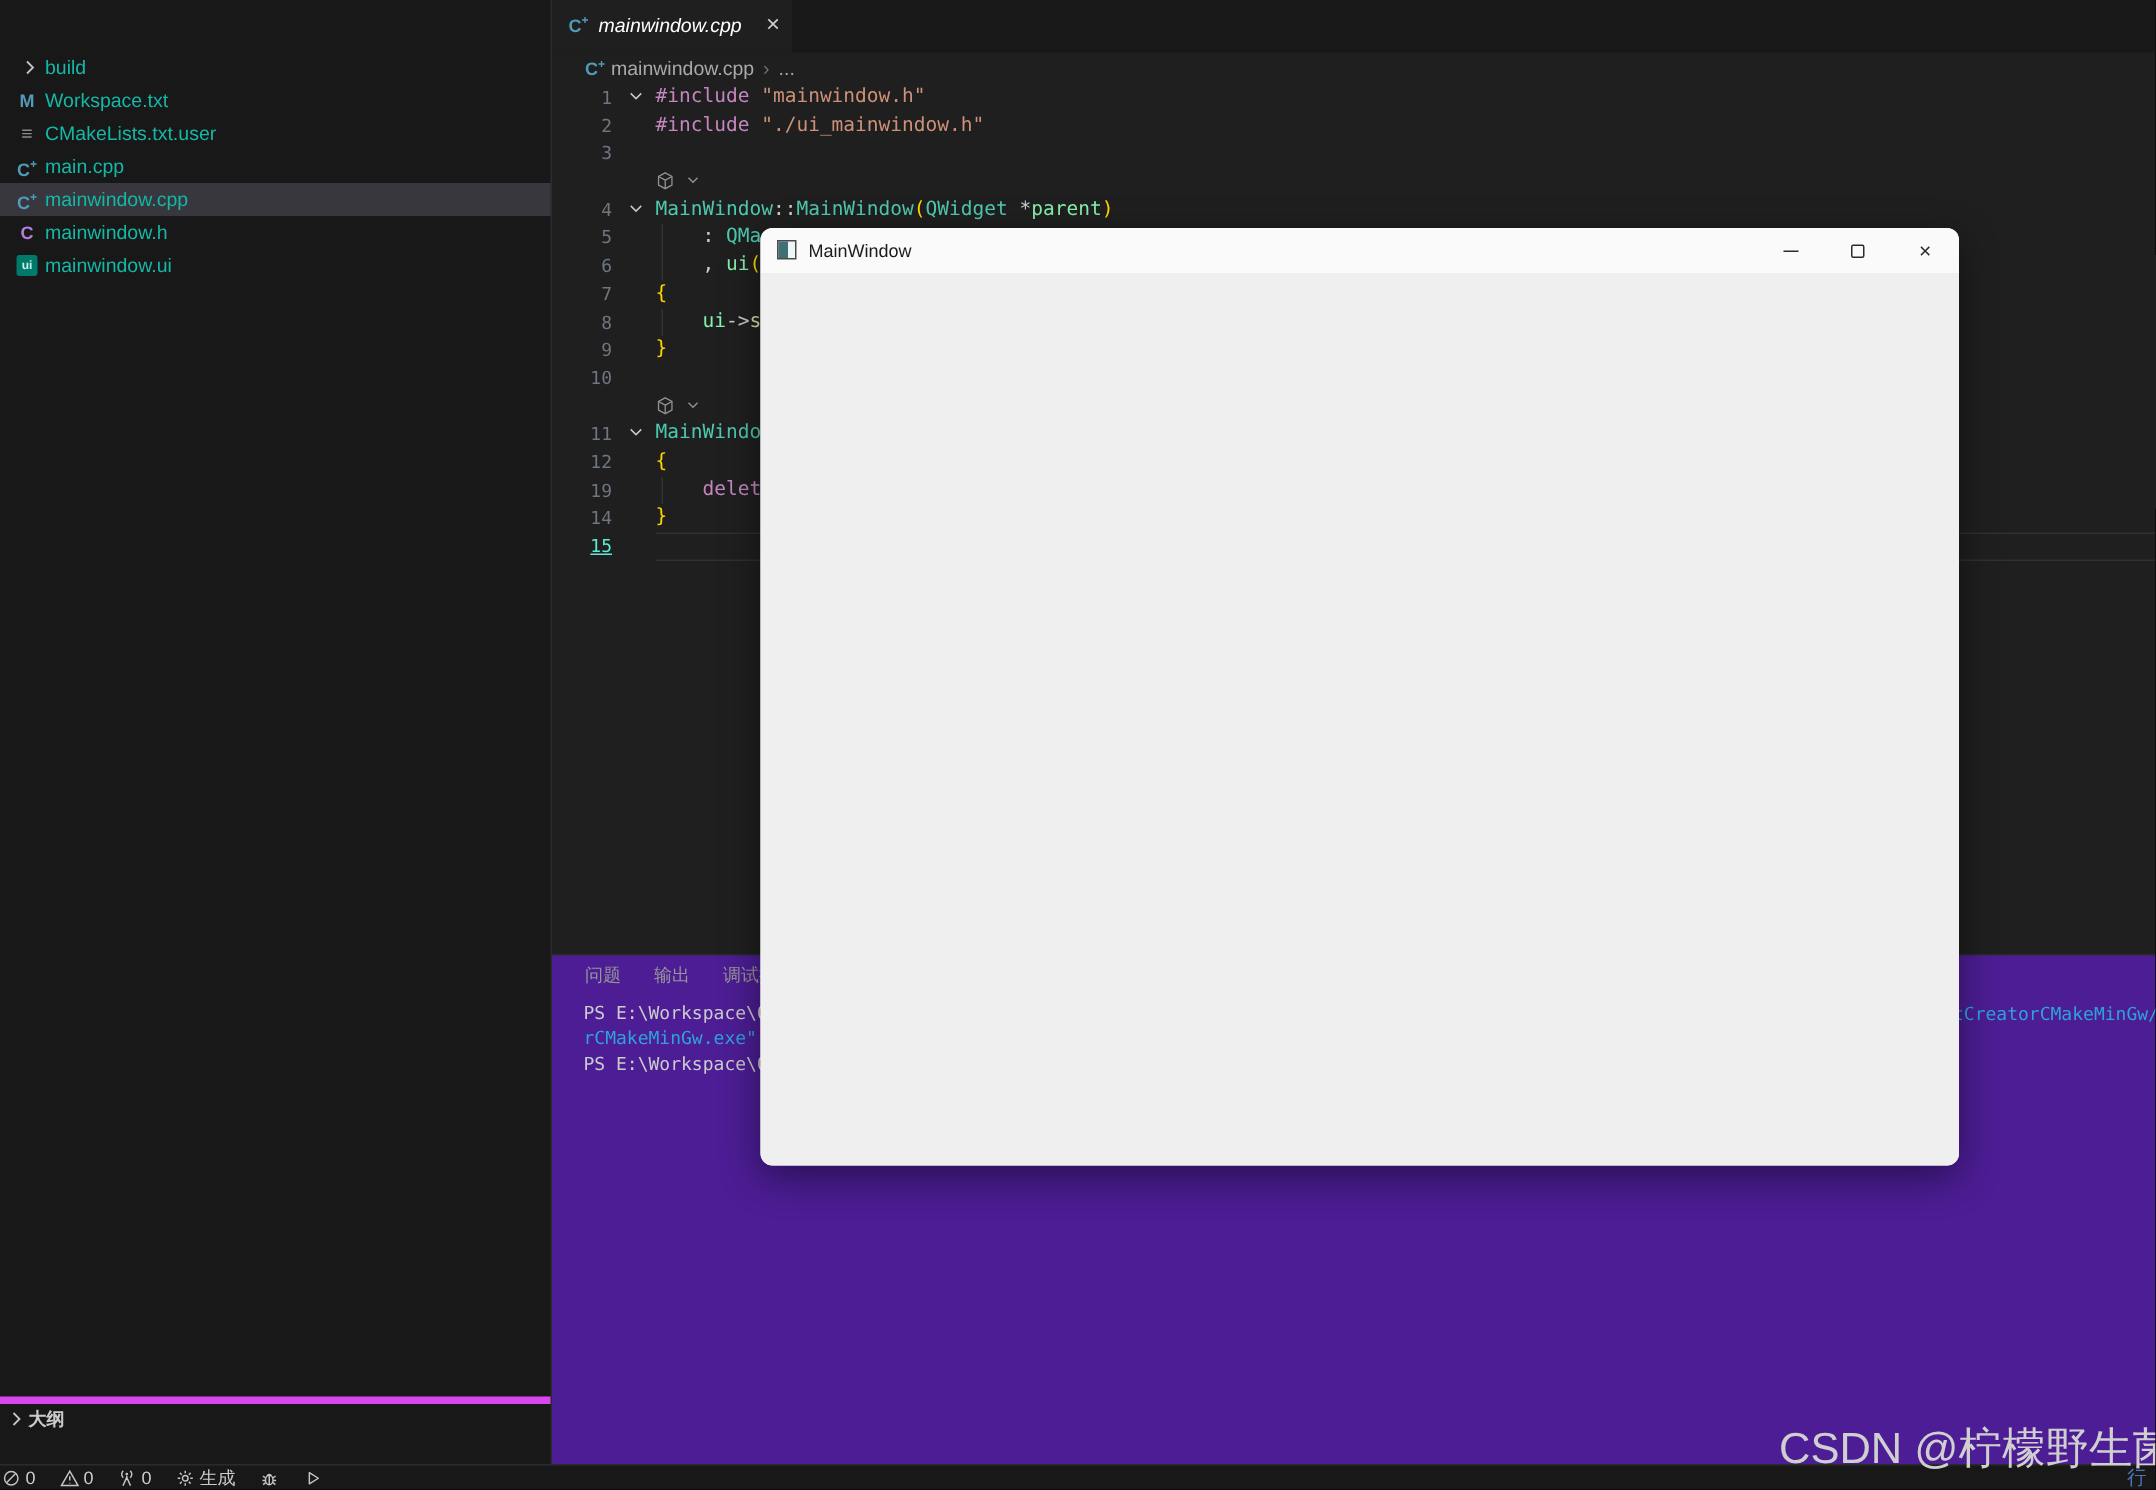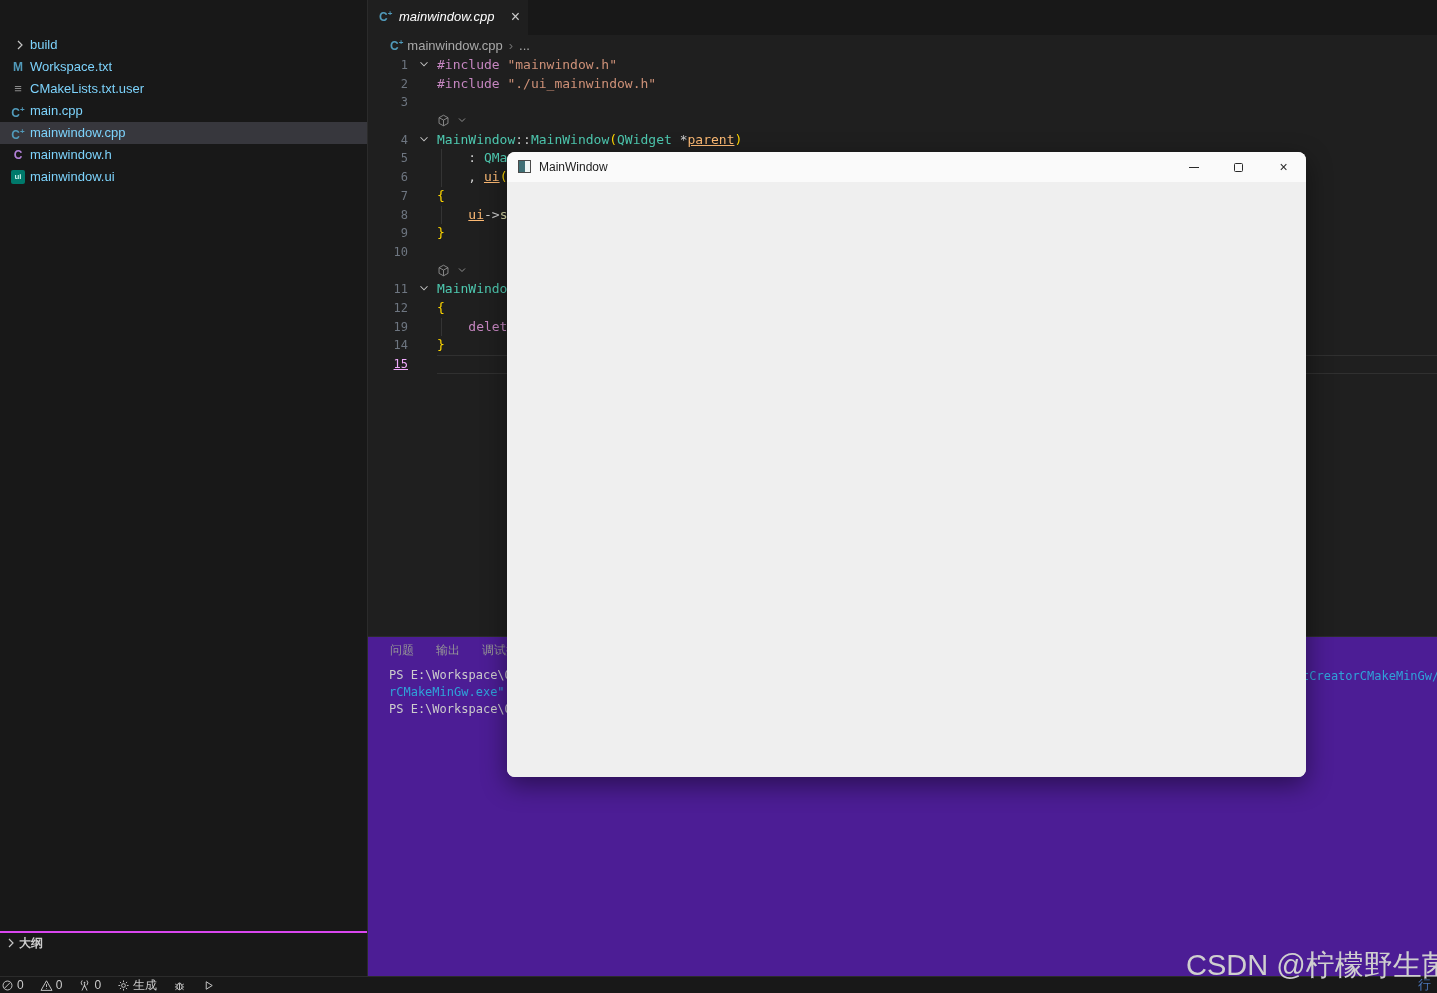--- a/index.html
+++ b/index.html
@@ -13,53 +13,53 @@
   .sidebar { position:absolute; left:0; top:0; width:368px; height:976px; background:#181818; }
   .sidebar-divider { position:absolute; left:367px; top:0; width:1px; height:976px; background:#2b2b2b; }
   .sb-header { position:absolute; left:0; top:0; width:100%; height:34px; }
   .sb-title { position:absolute; left:14px; top:10px; color:#cccccc; font-size:13px; }
   .sb-more { position:absolute; right:16px; top:6px; color:#cccccc; font-size:15px; letter-spacing:1px; cursor:pointer; }
   .tree { position:absolute; left:0; top:34px; width:100%; }
   .tree-root { position:relative; height:22px; line-height:22px; }
   .tree-root .lbl { position:absolute; left:17px; font-weight:bold; font-size:11.5px; letter-spacing:.3px; color:#cccccc; }
   .row { position:relative; height:22px; line-height:22px; width:100%; cursor:pointer; }
   .row.selected { background:#37373d; }
-  .row .lbl { position:absolute; left:30px; color:#7dd3fc; font-size:13px; white-space:nowrap; }
+  .row .lbl { position:absolute; left:30px; color:#14b8a6; font-size:13px; white-space:nowrap; }
   .row .ficon { position:absolute; left:9px; top:0; width:18px; height:22px; display:flex; align-items:center; justify-content:center; }
   .chev { position:absolute; top:3px; width:16px; height:16px; }
   .ic-cmake { color:#519aba; font-weight:bold; font-size:12px; font-family:"Liberation Sans",sans-serif; }
   .ic-cpp { color:#519aba; font-weight:bold; font-size:12px; }
   .ic-cpp small { font-size:8px; vertical-align:super; }
   .ic-h { color:#b180d7; font-weight:bold; font-size:12px; }
   .ic-list { color:#8a8a8a; font-size:13px; }
   .ic-ui { width:14px; height:14px; border-radius:2px; background:#00796b; color:#c9f2ea; font-size:8px; font-weight:bold; display:flex; align-items:center; justify-content:center; }
-  .sb-section { position:absolute; left:0; width:368px; border-top:2px solid #d946ef; height:22px; line-height:21px; cursor:pointer; }
+  .sb-section { position:absolute; left:0; width:368px; border-top:5px solid #d946ef; height:22px; line-height:21px; cursor:pointer; }
   .sb-section .lbl { position:absolute; left:19px; font-weight:bold; font-size:12px; color:#cccccc; }
   
   .editor { position:absolute; left:368px; top:0; width:1069px; height:636px; background:#1f1f1f; }
   .tabstrip { position:absolute; left:0; top:0; width:100%; height:35px; background:#181818; }
   .tab { position:absolute; left:0; top:0; width:160px; height:35px; background:#1f1f1f; cursor:pointer; }
   .tab .ficon { position:absolute; left:11px; top:9px; }
   .tab .t-title { position:absolute; left:31px; top:9px; font-style:italic; color:#ffffff; font-size:13px; }
   .tab .t-close { position:absolute; right:8px; top:7px; color:#cccccc; font-size:16px; line-height:20px; cursor:pointer; }
   .breadcrumb { position:absolute; left:0; top:35px; height:21px; display:flex; align-items:center; padding-left:22px; color:#a9a9a9; font-size:13px; gap:4px; }
   .bc-sep { color:#6e6e6e; margin:0 2px; }
   .code { position:absolute; left:0; top:56px; width:100%; font-family:"DejaVu Sans Mono","Liberation Mono",monospace; font-size:13px; }
   .code-row { position:relative; height:18.7px; line-height:18.7px; white-space:pre; }
   .code-row .num { position:absolute; left:0; width:40px; text-align:right; color:#6e7681; font-size:12px; }
-  .code-row.cur .num { color:#f0abfc;text-decoration:underline; }
+  .code-row.cur .num { color:#5eead4;text-decoration:underline; }
   .code-row .fold { position:absolute; left:49px; top:1px; width:16px; height:16px; cursor:pointer; }
   .code-row .ctext { position:absolute; left:69px; }
   .code-row .guide { position:absolute; left:73px; top:0; height:100%; width:0; border-left:1px solid #343434; }
   .code-row .curbox { position:absolute; left:69px; right:0; top:0; bottom:0; border-top:1px solid #303030; border-bottom:1px solid #303030; }
   .deco-row { position:relative; height:18.7px; }
   .deco-row .dicon { position:absolute; left:69px; top:2px; cursor:pointer; }
   .deco-row .dchev { position:absolute; left:88px; top:2px; cursor:pointer; }
   .tk-kw { color:#C586C0; } .tk-st { color:#CE9178; } .tk-ty { color:#4EC9B0; }
-  .tk-va { color:#fdba74;text-decoration:underline; } .tk-br { color:#FFD700; } .tk-fn { color:#DCDCAA; } .tk-df { color:#cccccc; }
+  .tk-va { color:#86efac; } .tk-br { color:#FFD700; } .tk-fn { color:#DCDCAA; } .tk-df { color:#cccccc; }
   
   .panel { position:absolute; left:368px; top:636px; width:1069px; height:340px; background:#4c1d95; border-top:1px solid #2b2b2b; }
   .panel-tabs { position:absolute; left:22px; top:5px; display:flex; gap:22px; }
   .panel-tab { color:#969696; font-size:12px; white-space:nowrap; cursor:pointer; }
   .term { position:absolute; left:21px; top:30px; font-family:"DejaVu Sans Mono","Liberation Mono",monospace; font-size:12px; }
   .term-line { height:17px; line-height:17px; white-space:pre; color:#cccccc; }
   .t-cyan { color:#2fa3d9; }
   .term-frag { position:absolute; left:1302px; top:669px; font-family:"DejaVu Sans Mono","Liberation Mono",monospace; font-size:12px; color:#2fa3d9; white-space:pre; }
   
   .statusbar { position:absolute; left:0; top:976px; width:1437px; height:17px; background:#181818; border-top:1px solid #2b2b2b; display:flex; align-items:center; }

